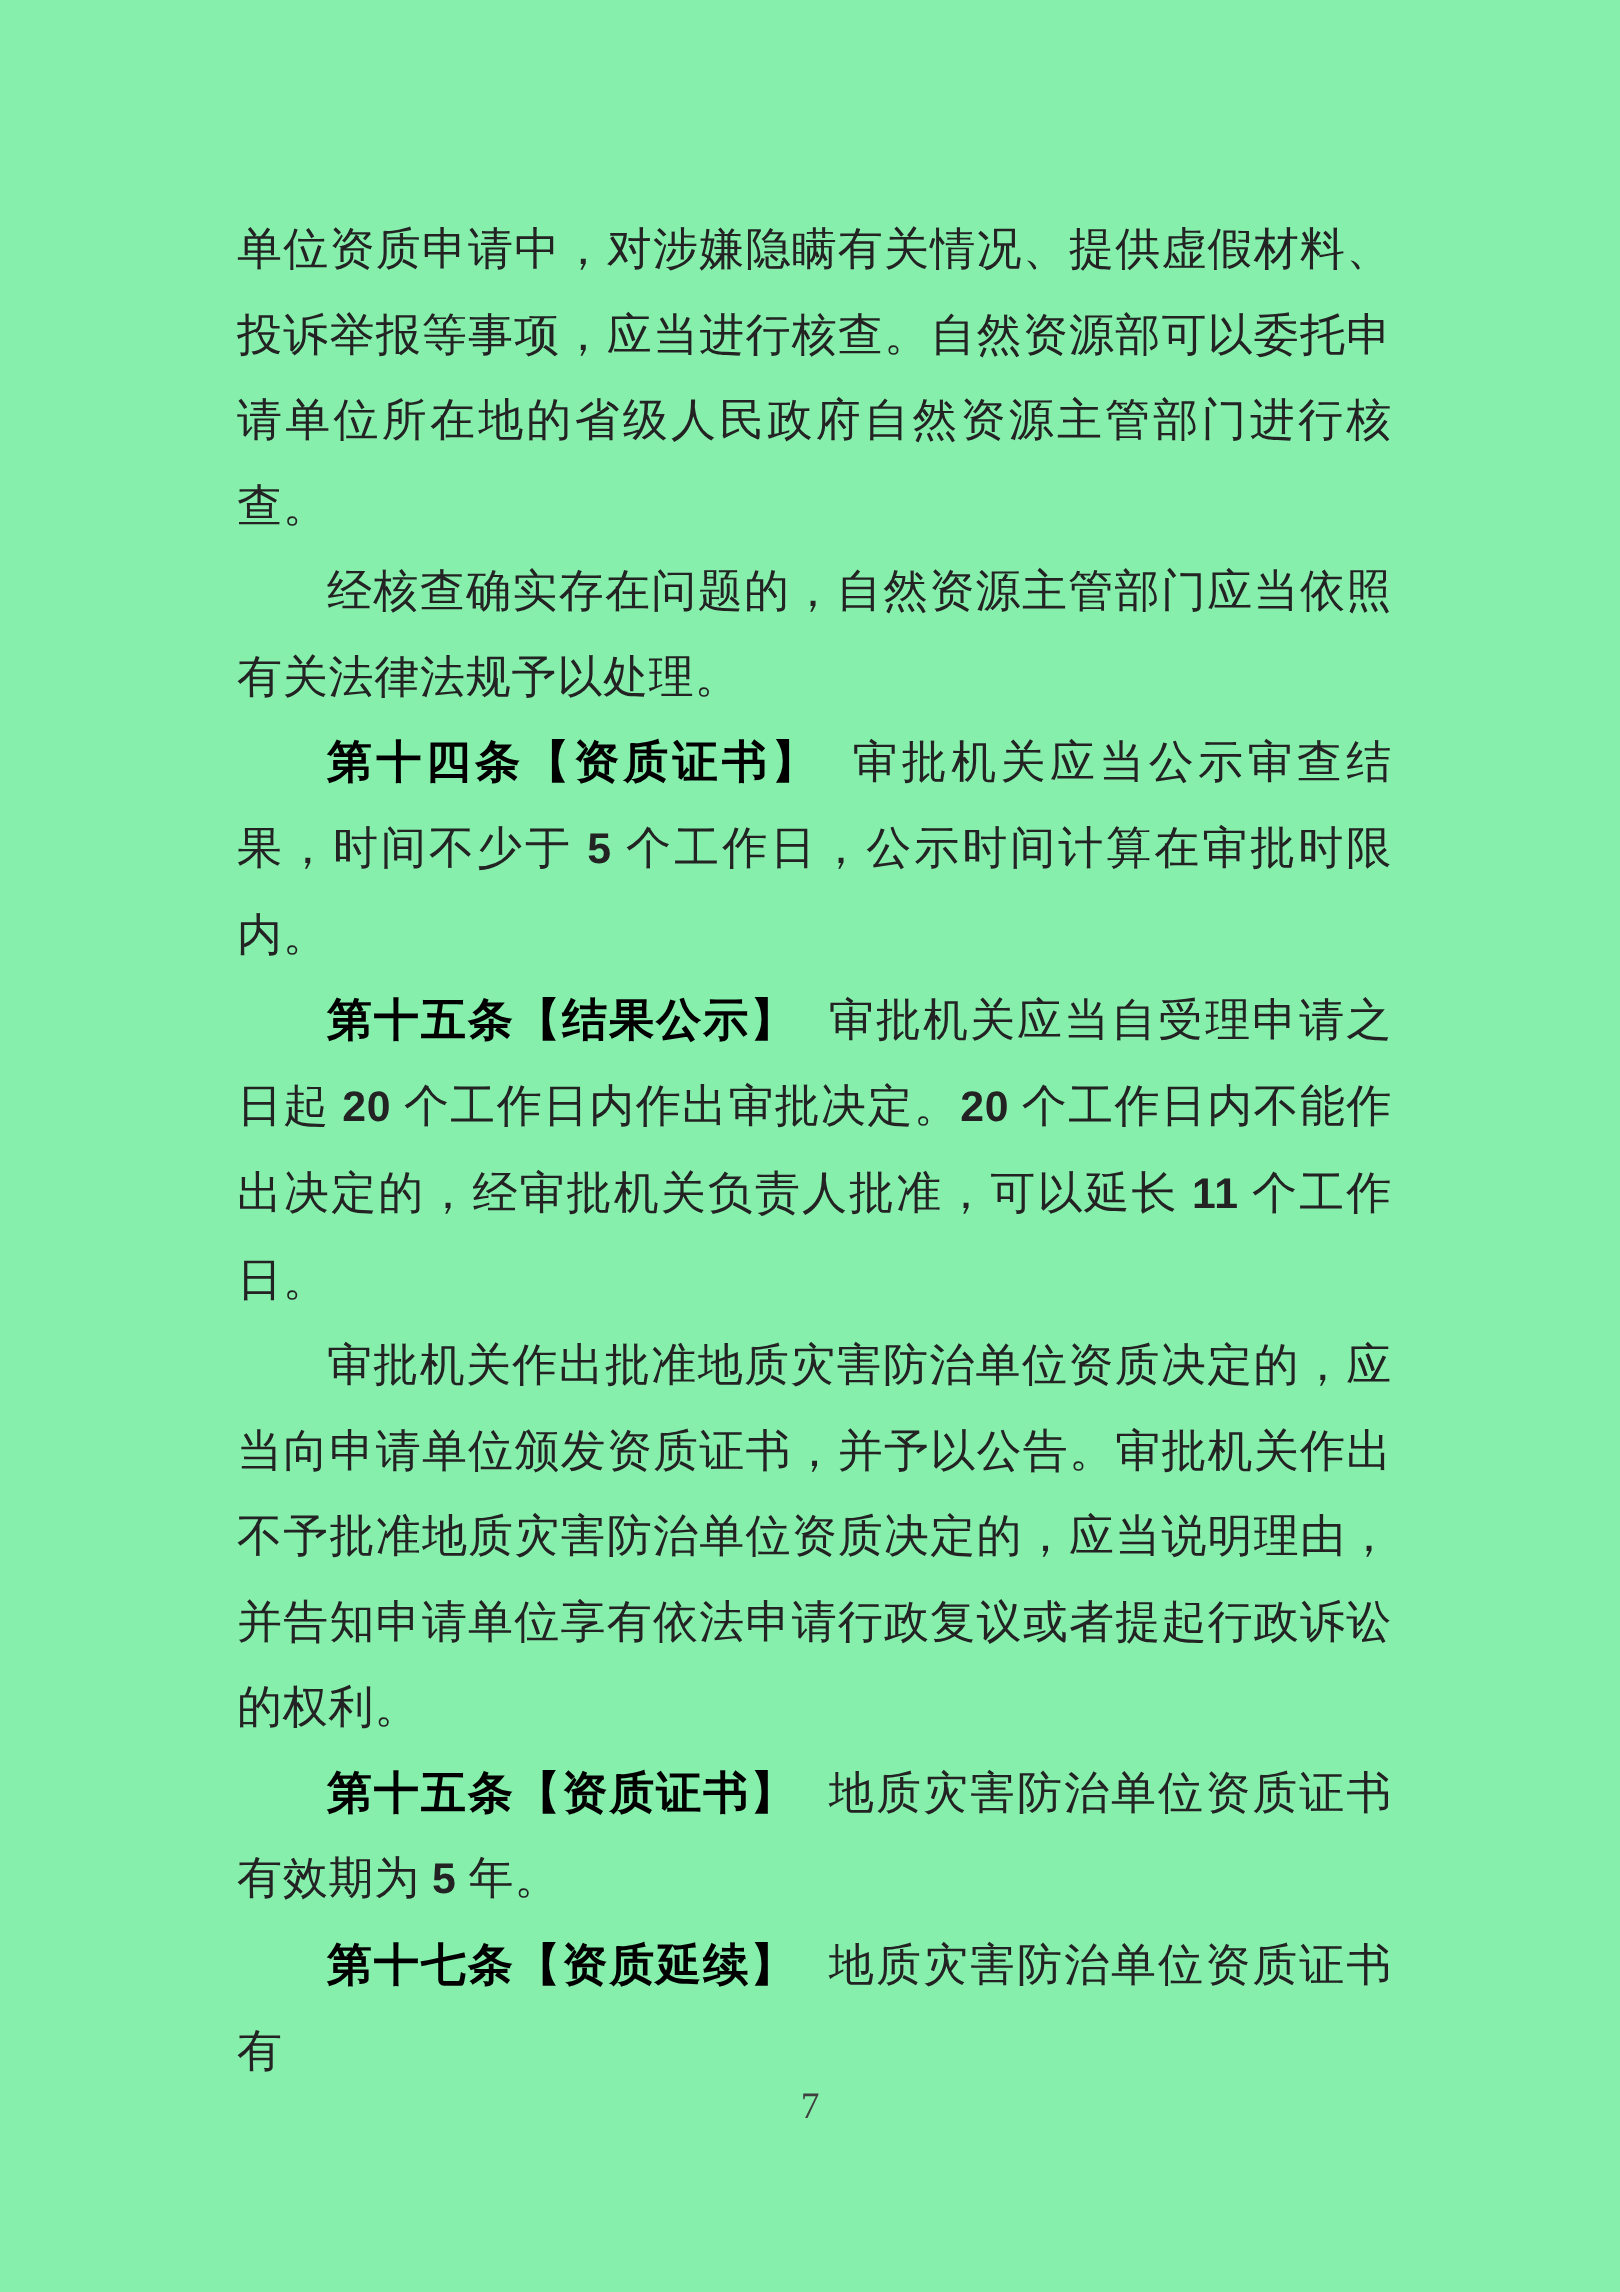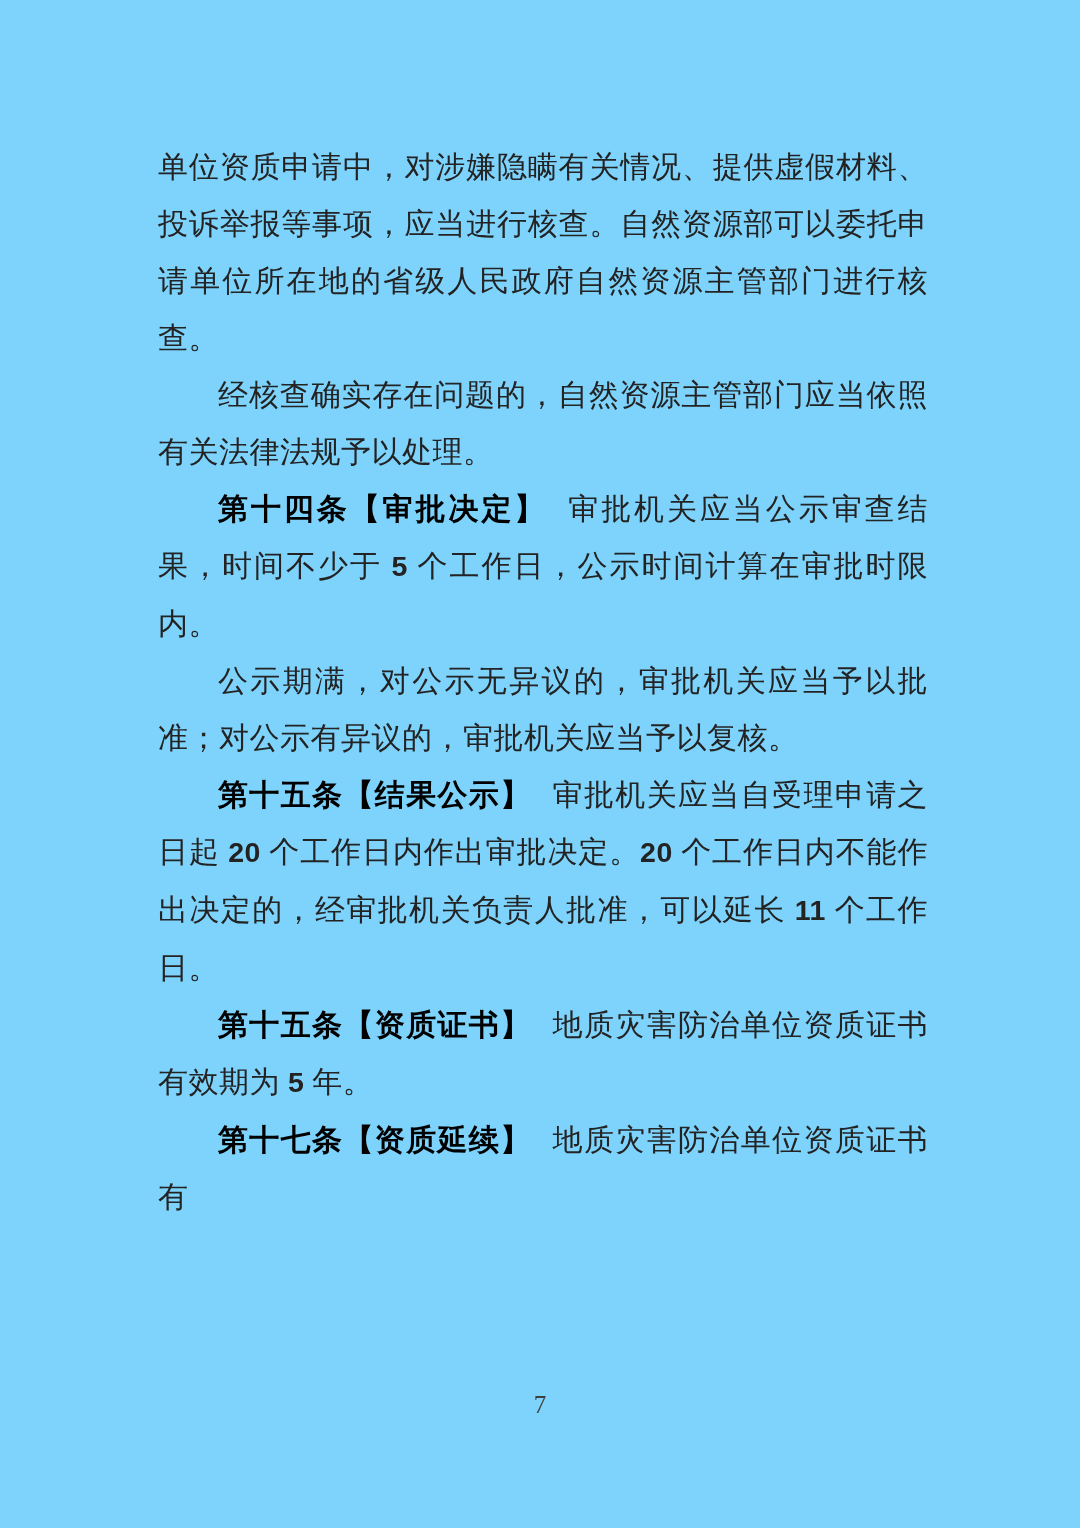--- a/index.html
+++ b/index.html
@@ -10,21 +10,21 @@
     width: 1080px;
     height: 1528px;
     background: #ffffff;
     position: relative;
     overflow: hidden;
     font-family: "Liberation Serif", "DejaVu Serif", serif;
   }
   .page {
     position: absolute;
     inset: 0;
-    background: #7dd3fc;
+    background: #86efac;
   }
   .content {
     position: absolute;
     left: 158px;
     top: 138px;
     width: 770px;
     color: #232323;
     font-size: 30px;
     line-height: 57px;
     text-align: justify;
@@ -59,20 +59,20 @@
     font-family: "Liberation Serif", "DejaVu Serif", serif;
   }
 </style>
 </head>
 <body>
 
 <main class="page">
   <section class="content" id="paragraphs">
       <p><span>单位资质申请中，对涉嫌隐瞒有关情况、提供虚假材料、投诉举报等事项，应当进行核查。自然资源部可以委托申请单位所在地的省级人民政府自然资源主管部门进行核查。</span></p>
       <p class="indent"><span>经核查确实存在问题的，自然资源主管部门应当依照有关法律法规予以处理。</span></p>
-      <p class="indent"><strong class="lead">第十四条【审批决定】</strong><span>审批机关应当公示审查结果，时间不少于 <span class="num">5</span> 个工作日，公示时间计算在审批时限内。</span></p>
-      <p class="indent"><span>公示期满，对公示无异议的，审批机关应当予以批准；对公示有异议的，审批机关应当予以复核。</span></p>
+      <p class="indent"><strong class="lead">第十四条【资质证书】</strong><span>审批机关应当公示审查结果，时间不少于 <span class="num">5</span> 个工作日，公示时间计算在审批时限内。</span></p>
       <p class="indent"><strong class="lead">第十五条【结果公示】</strong><span>审批机关应当自受理申请之日起 <span class="num">20</span> 个工作日内作出审批决定。<span class="num">20</span> 个工作日内不能作出决定的，经审批机关负责人批准，可以延长 <span class="num">11</span> 个工作日。</span></p>
+      <p class="indent"><span>审批机关作出批准地质灾害防治单位资质决定的，应当向申请单位颁发资质证书，并予以公告。审批机关作出不予批准地质灾害防治单位资质决定的，应当说明理由，并告知申请单位享有依法申请行政复议或者提起行政诉讼的权利。</span></p>
       <p class="indent"><strong class="lead">第十五条【资质证书】</strong><span>地质灾害防治单位资质证书有效期为 <span class="num">5</span> 年。</span></p>
       <p class="indent"><strong class="lead">第十七条【资质延续】</strong><span>地质灾害防治单位资质证书有</span></p>
     </section>
   <div class="footer">7</div>
 </main>
 
 </body></html>

